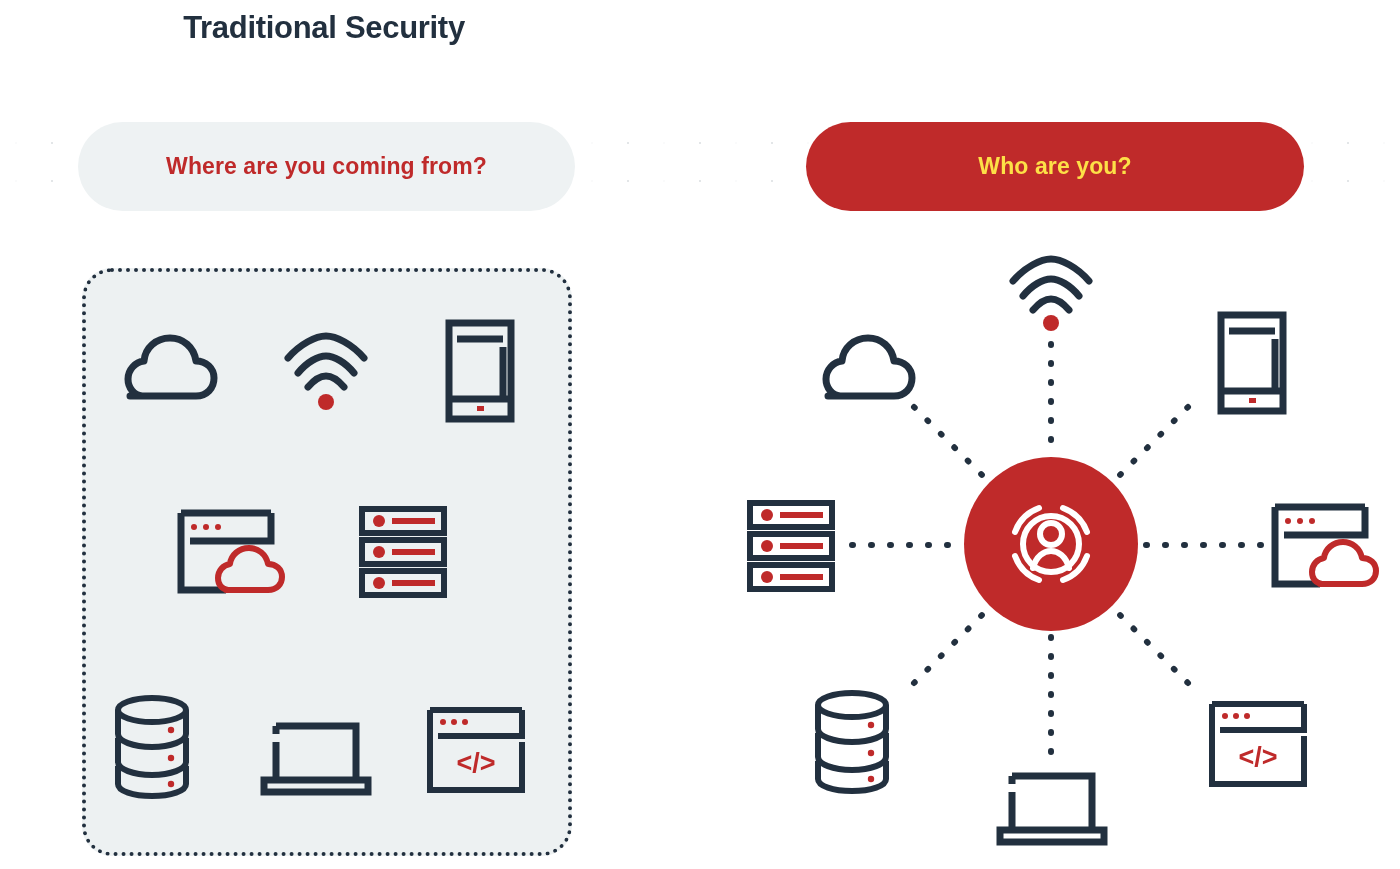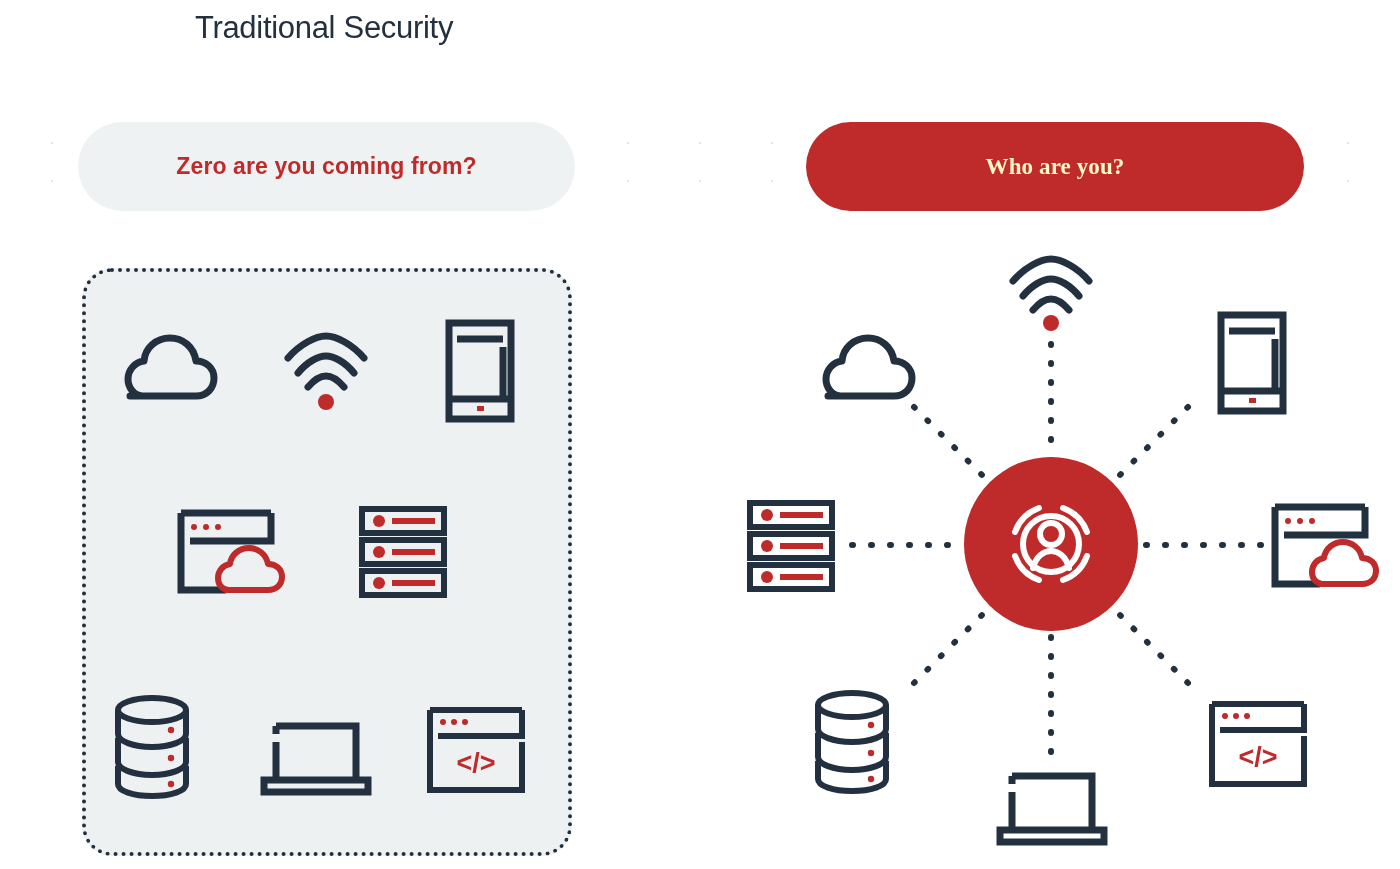--- a/index.html
+++ b/index.html
@@ -23,21 +23,21 @@
     inset: 0;
     width: 1400px;
     height: 869px;
   }
 
   
   .col-title {
     position: absolute;
     top: 10px;
     font-size: 31px;
-    font-weight: 400;
+    font-weight: 700;
     color: #22303f;
     letter-spacing: -0.3px;
     text-align: center;
     white-space: nowrap;
   }
   #title-left  { left: 0;   width: 648px; }
   #title-right { left: 752px; width: 648px; }
 
   
   .dotband {
@@ -70,22 +70,21 @@
   #pill-traditional {
     left: 78px;
     width: 497px;
     background: #eef2f3;
     color: #bf2a2a;
   }
   #pill-zerotrust {
     left: 806px;
     width: 498px;
     background: #bf2a2a;
-    color: #fef9c3;
-    font-family: Liberation Serif, serif;
+    color: #fde047;
   }
 
   
   #perimeter-box {
     position: absolute;
     left: 82px;
     top: 268px;
     width: 490px;
     height: 588px;
     background: #edf1f2;
@@ -133,21 +132,21 @@
 </head>
 <body>
 
 <div class="stage">
 
   <div class="col-title" id="title-left">Traditional Security</div>
 
 
   <div class="dotband"></div>
 
-  <div class="pill" id="pill-traditional">Zero are you coming from?</div>
+  <div class="pill" id="pill-traditional">Where are you coming from?</div>
 
   <div class="pill" id="pill-zerotrust">Who are you?</div>
 
   <div id="perimeter-box"></div>
 
   <div class="left-icons">
 
     <div class="ic" style="left:32px; top:62px;">
       <svg width="104" height="80" viewBox="0 0 104 80">
         <path d="M16 66 H44 M60 66 H82 C93 66 100 58 100 48 C100 38 92 31 82 31

